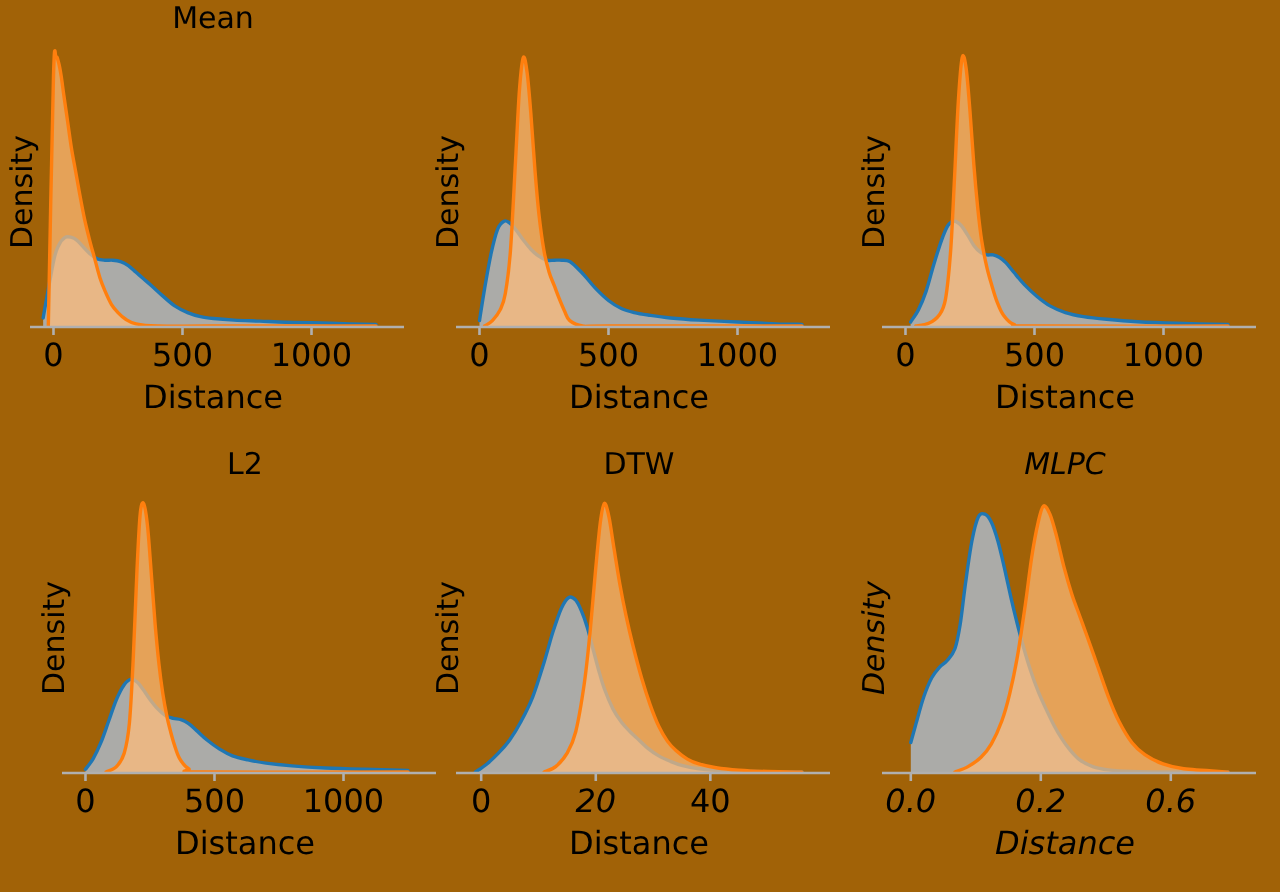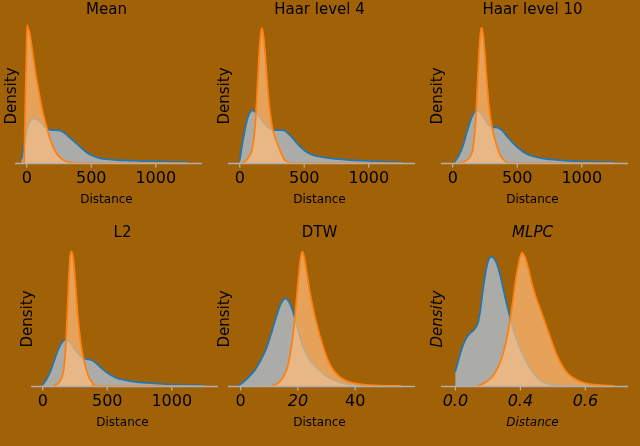--- a/index.html
+++ b/index.html
@@ -49,21 +49,21 @@
     transform: rotate(-90deg);
     transform-origin: center center;
     color: #000000;
     white-space: nowrap;
   }
   .xlabel {
     position: absolute;
     left: 0;
     width: 100%;
     text-align: center;
-    font-size: 12px;
+    font-size: 16px;
     line-height: 18px;
     color: #000000;
     white-space: nowrap;
   }
   .plot-svg {
     position: absolute;
     left: 0;
     top: 0;
   }
   .tick-label {
@@ -93,39 +93,37 @@
         <line x1="26.740458015267176" y1="163" x2="26.740458015267176" y2="167.5" stroke="#b0b0b0" stroke-width="1.3"></line>
         <line x1="91.2442748091603" y1="163" x2="91.2442748091603" y2="167.5" stroke="#b0b0b0" stroke-width="1.3"></line>
         <line x1="155.74809160305344" y1="163" x2="155.74809160305344" y2="167.5" stroke="#b0b0b0" stroke-width="1.3"></line>
       </svg>
       <div class="tick-label" style="left: 26.7405px; top: 169px;">0</div>
       <div class="tick-label" style="left: 91.2443px; top: 169px;">500</div>
       <div class="tick-label" style="left: 155.748px; top: 169px;">1000</div>
       <div class="xlabel" style="top: 190px;">Distance</div>
     </div>
     <div class="panel" style="left: 213px; top: 0px;">
-      <div class="panel-title">Haar level 4</div>
       <div class="ylabel">Density</div>
       <svg class="plot-svg" width="213" height="223">
         <path d="M 26.74 160.31 C 27.17 157.63, 28.35 149.80, 29.32 144.20 C 30.29 138.60, 31.47 131.67, 32.55 126.74 C 33.62 121.82, 34.70 117.34, 35.77 114.66 C 36.85 111.97, 38.03 111.19, 39.00 110.63 C 39.96 110.07, 40.61 110.63, 41.58 111.30 C 42.54 111.97, 43.62 113.20, 44.80 114.66 C 45.98 116.11, 47.38 118.35, 48.67 120.03 C 49.96 121.71, 51.25 123.39, 52.54 124.73 C 53.83 126.07, 55.12 127.19, 56.41 128.09 C 57.70 128.98, 58.99 129.76, 60.28 130.10 C 61.57 130.44, 62.86 130.10, 64.15 130.10 C 65.44 130.10, 66.73 129.99, 68.02 130.10 C 69.31 130.21, 70.60 130.10, 71.89 130.77 C 73.18 131.44, 74.47 132.90, 75.76 134.13 C 77.05 135.36, 78.13 136.48, 79.63 138.16 C 81.14 139.84, 82.86 142.19, 84.79 144.20 C 86.73 146.21, 89.09 148.56, 91.24 150.24 C 93.39 151.92, 95.54 153.26, 97.69 154.27 C 99.84 155.28, 101.78 155.73, 104.15 156.29 C 106.51 156.85, 108.88 157.18, 111.89 157.63 C 114.90 158.08, 118.12 158.57, 122.21 158.97 C 126.29 159.37, 130.81 159.71, 136.40 160.05 C 141.99 160.38, 149.30 160.67, 155.75 160.99 C 162.20 161.30, 169.72 161.72, 175.10 161.93 C 180.47 162.13, 185.85 162.15, 188.00 162.19 L 188.00 163.00 L 26.74 163.00 Z" fill="#aec7e8" fill-opacity="0.72" stroke="none"></path>
         <path d="M 26.74 160.31 C 27.17 157.63, 28.35 149.80, 29.32 144.20 C 30.29 138.60, 31.47 131.67, 32.55 126.74 C 33.62 121.82, 34.70 117.34, 35.77 114.66 C 36.85 111.97, 38.03 111.19, 39.00 110.63 C 39.96 110.07, 40.61 110.63, 41.58 111.30 C 42.54 111.97, 43.62 113.20, 44.80 114.66 C 45.98 116.11, 47.38 118.35, 48.67 120.03 C 49.96 121.71, 51.25 123.39, 52.54 124.73 C 53.83 126.07, 55.12 127.19, 56.41 128.09 C 57.70 128.98, 58.99 129.76, 60.28 130.10 C 61.57 130.44, 62.86 130.10, 64.15 130.10 C 65.44 130.10, 66.73 129.99, 68.02 130.10 C 69.31 130.21, 70.60 130.10, 71.89 130.77 C 73.18 131.44, 74.47 132.90, 75.76 134.13 C 77.05 135.36, 78.13 136.48, 79.63 138.16 C 81.14 139.84, 82.86 142.19, 84.79 144.20 C 86.73 146.21, 89.09 148.56, 91.24 150.24 C 93.39 151.92, 95.54 153.26, 97.69 154.27 C 99.84 155.28, 101.78 155.73, 104.15 156.29 C 106.51 156.85, 108.88 157.18, 111.89 157.63 C 114.90 158.08, 118.12 158.57, 122.21 158.97 C 126.29 159.37, 130.81 159.71, 136.40 160.05 C 141.99 160.38, 149.30 160.67, 155.75 160.99 C 162.20 161.30, 169.72 161.72, 175.10 161.93 C 180.47 162.13, 185.85 162.15, 188.00 162.19" fill="none" stroke="#1f77b4" stroke-width="1.7" stroke-linejoin="round" stroke-linecap="round"></path>
         <path d="M 29.32 163.00 C 29.97 162.55, 31.90 161.66, 33.19 160.31 C 34.48 158.97, 35.99 157.18, 37.06 154.94 C 38.14 152.70, 38.78 151.81, 39.64 146.89 C 40.50 141.96, 41.36 136.59, 42.22 125.40 C 43.08 114.21, 44.05 93.17, 44.80 79.74 C 45.55 66.31, 46.09 53.33, 46.74 44.83 C 47.38 36.32, 48.03 30.06, 48.67 28.71 C 49.32 27.37, 49.96 31.85, 50.61 36.77 C 51.25 41.70, 51.90 50.20, 52.54 58.26 C 53.19 66.31, 53.83 77.06, 54.48 85.11 C 55.12 93.17, 55.66 99.89, 56.41 106.60 C 57.16 113.31, 58.13 120.48, 58.99 125.40 C 59.85 130.32, 60.71 133.23, 61.57 136.14 C 62.43 139.05, 63.29 140.62, 64.15 142.86 C 65.01 145.10, 65.87 147.45, 66.73 149.57 C 67.59 151.70, 68.45 153.82, 69.31 155.61 C 70.17 157.40, 70.39 159.08, 71.89 160.31 C 73.40 161.55, 75.12 162.55, 78.34 163.00 C 81.57 163.45, 72.97 163.00, 91.24 163.00 C 109.52 163.00, 171.87 163.00, 188.00 163.00 L 188.00 163.00 L 29.32 163.00 Z" fill="#ffbb78" fill-opacity="0.72" stroke="none"></path>
         <path d="M 29.32 163.00 C 29.97 162.55, 31.90 161.66, 33.19 160.31 C 34.48 158.97, 35.99 157.18, 37.06 154.94 C 38.14 152.70, 38.78 151.81, 39.64 146.89 C 40.50 141.96, 41.36 136.59, 42.22 125.40 C 43.08 114.21, 44.05 93.17, 44.80 79.74 C 45.55 66.31, 46.09 53.33, 46.74 44.83 C 47.38 36.32, 48.03 30.06, 48.67 28.71 C 49.32 27.37, 49.96 31.85, 50.61 36.77 C 51.25 41.70, 51.90 50.20, 52.54 58.26 C 53.19 66.31, 53.83 77.06, 54.48 85.11 C 55.12 93.17, 55.66 99.89, 56.41 106.60 C 57.16 113.31, 58.13 120.48, 58.99 125.40 C 59.85 130.32, 60.71 133.23, 61.57 136.14 C 62.43 139.05, 63.29 140.62, 64.15 142.86 C 65.01 145.10, 65.87 147.45, 66.73 149.57 C 67.59 151.70, 68.45 153.82, 69.31 155.61 C 70.17 157.40, 70.39 159.08, 71.89 160.31 C 73.40 161.55, 75.12 162.55, 78.34 163.00 C 81.57 163.45, 72.97 163.00, 91.24 163.00 C 109.52 163.00, 171.87 163.00, 188.00 163.00" fill="none" stroke="#ff7f0e" stroke-width="1.7" stroke-linejoin="round" stroke-linecap="round"></path>
         <line x1="15" y1="163.5" x2="202" y2="163.5" stroke="#b0b0b0" stroke-width="1.3"></line>
         <line x1="26.740458015267176" y1="163" x2="26.740458015267176" y2="167.5" stroke="#b0b0b0" stroke-width="1.3"></line>
         <line x1="91.2442748091603" y1="163" x2="91.2442748091603" y2="167.5" stroke="#b0b0b0" stroke-width="1.3"></line>
         <line x1="155.74809160305344" y1="163" x2="155.74809160305344" y2="167.5" stroke="#b0b0b0" stroke-width="1.3"></line>
       </svg>
       <div class="tick-label" style="left: 26.7405px; top: 169px;">0</div>
       <div class="tick-label" style="left: 91.2443px; top: 169px;">500</div>
       <div class="tick-label" style="left: 155.748px; top: 169px;">1000</div>
       <div class="xlabel" style="top: 190px;">Distance</div>
     </div>
     <div class="panel" style="left: 426px; top: 0px;">
-      <div class="panel-title">Haar level 10</div>
       <div class="ylabel">Density</div>
       <svg class="plot-svg" width="213" height="223">
         <path d="M 29.32 160.99 C 29.97 159.98, 31.90 157.52, 33.19 154.94 C 34.48 152.37, 35.77 149.35, 37.06 145.54 C 38.35 141.74, 39.64 136.37, 40.93 132.11 C 42.22 127.86, 43.62 123.27, 44.80 120.03 C 45.98 116.78, 46.95 114.21, 48.03 112.64 C 49.10 111.08, 50.18 110.63, 51.25 110.63 C 52.33 110.63, 53.40 111.52, 54.48 112.64 C 55.55 113.76, 56.63 115.66, 57.70 117.34 C 58.78 119.02, 59.85 121.26, 60.93 122.71 C 62.00 124.17, 63.08 125.29, 64.15 126.07 C 65.23 126.85, 66.30 127.19, 67.38 127.41 C 68.45 127.64, 69.53 127.19, 70.60 127.41 C 71.68 127.64, 72.75 128.09, 73.83 128.76 C 74.90 129.43, 75.87 130.21, 77.05 131.44 C 78.24 132.67, 79.42 134.35, 80.92 136.14 C 82.43 137.93, 84.15 140.17, 86.08 142.19 C 88.02 144.20, 90.38 146.44, 92.53 148.23 C 94.68 150.02, 96.62 151.59, 98.98 152.93 C 101.35 154.27, 103.93 155.39, 106.73 156.29 C 109.52 157.18, 112.32 157.74, 115.76 158.30 C 119.20 158.86, 122.85 159.22, 127.37 159.64 C 131.88 160.07, 137.04 160.52, 142.85 160.85 C 148.65 161.19, 154.67 161.43, 162.20 161.66 C 169.72 161.88, 183.70 162.10, 188.00 162.19 L 188.00 163.00 L 29.32 163.00 Z" fill="#aec7e8" fill-opacity="0.72" stroke="none"></path>
         <path d="M 29.32 160.99 C 29.97 159.98, 31.90 157.52, 33.19 154.94 C 34.48 152.37, 35.77 149.35, 37.06 145.54 C 38.35 141.74, 39.64 136.37, 40.93 132.11 C 42.22 127.86, 43.62 123.27, 44.80 120.03 C 45.98 116.78, 46.95 114.21, 48.03 112.64 C 49.10 111.08, 50.18 110.63, 51.25 110.63 C 52.33 110.63, 53.40 111.52, 54.48 112.64 C 55.55 113.76, 56.63 115.66, 57.70 117.34 C 58.78 119.02, 59.85 121.26, 60.93 122.71 C 62.00 124.17, 63.08 125.29, 64.15 126.07 C 65.23 126.85, 66.30 127.19, 67.38 127.41 C 68.45 127.64, 69.53 127.19, 70.60 127.41 C 71.68 127.64, 72.75 128.09, 73.83 128.76 C 74.90 129.43, 75.87 130.21, 77.05 131.44 C 78.24 132.67, 79.42 134.35, 80.92 136.14 C 82.43 137.93, 84.15 140.17, 86.08 142.19 C 88.02 144.20, 90.38 146.44, 92.53 148.23 C 94.68 150.02, 96.62 151.59, 98.98 152.93 C 101.35 154.27, 103.93 155.39, 106.73 156.29 C 109.52 157.18, 112.32 157.74, 115.76 158.30 C 119.20 158.86, 122.85 159.22, 127.37 159.64 C 131.88 160.07, 137.04 160.52, 142.85 160.85 C 148.65 161.19, 154.67 161.43, 162.20 161.66 C 169.72 161.88, 183.70 162.10, 188.00 162.19" fill="none" stroke="#1f77b4" stroke-width="1.7" stroke-linejoin="round" stroke-linecap="round"></path>
         <path d="M 31.90 163.00 C 32.98 162.78, 36.42 162.55, 38.35 161.66 C 40.29 160.76, 42.11 159.64, 43.51 157.63 C 44.91 155.61, 45.77 154.94, 46.74 149.57 C 47.70 144.20, 48.56 135.47, 49.32 125.40 C 50.07 115.33, 50.61 101.68, 51.25 89.14 C 51.90 76.61, 52.54 60.27, 53.19 50.20 C 53.83 40.13, 54.48 31.40, 55.12 28.71 C 55.77 26.03, 56.41 29.61, 57.06 34.09 C 57.70 38.56, 58.35 47.51, 58.99 55.57 C 59.64 63.63, 60.28 74.37, 60.93 82.43 C 61.57 90.49, 62.22 97.65, 62.86 103.91 C 63.51 110.18, 64.05 115.10, 64.80 120.03 C 65.55 124.95, 66.52 129.65, 67.38 133.46 C 68.24 137.26, 69.10 139.95, 69.96 142.86 C 70.82 145.77, 71.57 148.45, 72.54 150.91 C 73.51 153.38, 74.37 155.75, 75.76 157.63 C 77.16 159.51, 78.34 161.30, 80.92 162.19 C 83.50 163.09, 73.40 162.87, 91.24 163.00 C 109.09 163.13, 171.87 163.00, 188.00 163.00 L 188.00 163.00 L 31.90 163.00 Z" fill="#ffbb78" fill-opacity="0.72" stroke="none"></path>
         <path d="M 31.90 163.00 C 32.98 162.78, 36.42 162.55, 38.35 161.66 C 40.29 160.76, 42.11 159.64, 43.51 157.63 C 44.91 155.61, 45.77 154.94, 46.74 149.57 C 47.70 144.20, 48.56 135.47, 49.32 125.40 C 50.07 115.33, 50.61 101.68, 51.25 89.14 C 51.90 76.61, 52.54 60.27, 53.19 50.20 C 53.83 40.13, 54.48 31.40, 55.12 28.71 C 55.77 26.03, 56.41 29.61, 57.06 34.09 C 57.70 38.56, 58.35 47.51, 58.99 55.57 C 59.64 63.63, 60.28 74.37, 60.93 82.43 C 61.57 90.49, 62.22 97.65, 62.86 103.91 C 63.51 110.18, 64.05 115.10, 64.80 120.03 C 65.55 124.95, 66.52 129.65, 67.38 133.46 C 68.24 137.26, 69.10 139.95, 69.96 142.86 C 70.82 145.77, 71.57 148.45, 72.54 150.91 C 73.51 153.38, 74.37 155.75, 75.76 157.63 C 77.16 159.51, 78.34 161.30, 80.92 162.19 C 83.50 163.09, 73.40 162.87, 91.24 163.00 C 109.09 163.13, 171.87 163.00, 188.00 163.00" fill="none" stroke="#ff7f0e" stroke-width="1.7" stroke-linejoin="round" stroke-linecap="round"></path>
         <line x1="15" y1="163.5" x2="202" y2="163.5" stroke="#b0b0b0" stroke-width="1.3"></line>
         <line x1="26.740458015267176" y1="163" x2="26.740458015267176" y2="167.5" stroke="#b0b0b0" stroke-width="1.3"></line>
         <line x1="91.2442748091603" y1="163" x2="91.2442748091603" y2="167.5" stroke="#b0b0b0" stroke-width="1.3"></line>
         <line x1="155.74809160305344" y1="163" x2="155.74809160305344" y2="167.5" stroke="#b0b0b0" stroke-width="1.3"></line>
@@ -178,17 +176,17 @@
         <path d="M 29.40 148.23 C 29.83 146.66, 30.92 142.63, 32.00 138.83 C 33.08 135.02, 34.60 129.20, 35.90 125.40 C 37.20 121.60, 38.50 118.46, 39.80 116.00 C 41.10 113.54, 42.40 112.08, 43.70 110.63 C 45.00 109.17, 46.30 108.84, 47.60 107.27 C 48.90 105.70, 50.42 104.25, 51.50 101.23 C 52.58 98.21, 53.23 94.51, 54.10 89.14 C 54.97 83.77, 55.72 75.94, 56.70 69.00 C 57.67 62.06, 58.87 53.11, 59.95 47.51 C 61.03 41.92, 62.12 37.67, 63.20 35.43 C 64.28 33.19, 65.37 33.64, 66.45 34.09 C 67.53 34.53, 68.62 35.88, 69.70 38.11 C 70.78 40.35, 71.87 43.71, 72.95 47.51 C 74.03 51.32, 75.12 56.24, 76.20 60.94 C 77.28 65.64, 78.37 71.01, 79.45 75.71 C 80.53 80.41, 81.62 84.89, 82.70 89.14 C 83.78 93.40, 84.87 97.42, 85.95 101.23 C 87.03 105.03, 88.01 108.39, 89.20 111.97 C 90.39 115.55, 91.80 119.47, 93.10 122.71 C 94.40 125.96, 95.70 128.65, 97.00 131.44 C 98.30 134.24, 99.60 137.04, 100.90 139.50 C 102.20 141.96, 103.50 144.20, 104.80 146.21 C 106.10 148.23, 107.18 149.80, 108.70 151.59 C 110.22 153.38, 111.95 155.50, 113.90 156.96 C 115.85 158.41, 118.02 159.49, 120.40 160.31 C 122.78 161.14, 124.95 161.52, 128.20 161.93 C 131.45 162.33, 134.70 162.55, 139.90 162.73 C 145.10 162.91, 151.38 162.96, 159.40 163.00 C 167.42 163.04, 183.23 163.00, 188.00 163.00 L 188.00 163.00 L 29.40 163.00 Z" fill="#aec7e8" fill-opacity="0.72" stroke="none"></path>
         <path d="M 29.40 148.23 C 29.83 146.66, 30.92 142.63, 32.00 138.83 C 33.08 135.02, 34.60 129.20, 35.90 125.40 C 37.20 121.60, 38.50 118.46, 39.80 116.00 C 41.10 113.54, 42.40 112.08, 43.70 110.63 C 45.00 109.17, 46.30 108.84, 47.60 107.27 C 48.90 105.70, 50.42 104.25, 51.50 101.23 C 52.58 98.21, 53.23 94.51, 54.10 89.14 C 54.97 83.77, 55.72 75.94, 56.70 69.00 C 57.67 62.06, 58.87 53.11, 59.95 47.51 C 61.03 41.92, 62.12 37.67, 63.20 35.43 C 64.28 33.19, 65.37 33.64, 66.45 34.09 C 67.53 34.53, 68.62 35.88, 69.70 38.11 C 70.78 40.35, 71.87 43.71, 72.95 47.51 C 74.03 51.32, 75.12 56.24, 76.20 60.94 C 77.28 65.64, 78.37 71.01, 79.45 75.71 C 80.53 80.41, 81.62 84.89, 82.70 89.14 C 83.78 93.40, 84.87 97.42, 85.95 101.23 C 87.03 105.03, 88.01 108.39, 89.20 111.97 C 90.39 115.55, 91.80 119.47, 93.10 122.71 C 94.40 125.96, 95.70 128.65, 97.00 131.44 C 98.30 134.24, 99.60 137.04, 100.90 139.50 C 102.20 141.96, 103.50 144.20, 104.80 146.21 C 106.10 148.23, 107.18 149.80, 108.70 151.59 C 110.22 153.38, 111.95 155.50, 113.90 156.96 C 115.85 158.41, 118.02 159.49, 120.40 160.31 C 122.78 161.14, 124.95 161.52, 128.20 161.93 C 131.45 162.33, 134.70 162.55, 139.90 162.73 C 145.10 162.91, 151.38 162.96, 159.40 163.00 C 167.42 163.04, 183.23 163.00, 188.00 163.00" fill="none" stroke="#1f77b4" stroke-width="1.7" stroke-linejoin="round" stroke-linecap="round"></path>
         <path d="M 51.50 163.00 C 52.58 162.55, 55.83 161.55, 58.00 160.31 C 60.17 159.08, 62.55 157.52, 64.50 155.61 C 66.45 153.71, 67.97 151.92, 69.70 148.90 C 71.43 145.88, 73.38 141.63, 74.90 137.49 C 76.42 133.35, 77.50 129.43, 78.80 124.06 C 80.10 118.69, 81.40 112.64, 82.70 105.26 C 84.00 97.87, 85.41 88.02, 86.60 79.74 C 87.79 71.46, 88.77 62.51, 89.85 55.57 C 90.93 48.63, 92.13 42.37, 93.10 38.11 C 94.07 33.86, 94.72 30.73, 95.70 30.06 C 96.67 29.39, 97.87 31.62, 98.95 34.09 C 100.03 36.55, 101.01 40.35, 102.20 44.83 C 103.39 49.30, 104.80 56.02, 106.10 60.94 C 107.40 65.87, 108.70 70.34, 110.00 74.37 C 111.30 78.40, 112.60 81.53, 113.90 85.11 C 115.20 88.70, 116.28 91.60, 117.80 95.86 C 119.32 100.11, 121.27 105.70, 123.00 110.63 C 124.73 115.55, 126.47 120.92, 128.20 125.40 C 129.93 129.88, 131.45 133.68, 133.40 137.49 C 135.35 141.29, 137.73 145.43, 139.90 148.23 C 142.07 151.03, 143.80 152.48, 146.40 154.27 C 149.00 156.06, 152.25 157.79, 155.50 158.97 C 158.75 160.16, 160.48 160.72, 165.90 161.39 C 171.32 162.06, 184.32 162.73, 188.00 163.00 L 188.00 163.00 L 51.50 163.00 Z" fill="#ffbb78" fill-opacity="0.72" stroke="none"></path>
         <path d="M 51.50 163.00 C 52.58 162.55, 55.83 161.55, 58.00 160.31 C 60.17 159.08, 62.55 157.52, 64.50 155.61 C 66.45 153.71, 67.97 151.92, 69.70 148.90 C 71.43 145.88, 73.38 141.63, 74.90 137.49 C 76.42 133.35, 77.50 129.43, 78.80 124.06 C 80.10 118.69, 81.40 112.64, 82.70 105.26 C 84.00 97.87, 85.41 88.02, 86.60 79.74 C 87.79 71.46, 88.77 62.51, 89.85 55.57 C 90.93 48.63, 92.13 42.37, 93.10 38.11 C 94.07 33.86, 94.72 30.73, 95.70 30.06 C 96.67 29.39, 97.87 31.62, 98.95 34.09 C 100.03 36.55, 101.01 40.35, 102.20 44.83 C 103.39 49.30, 104.80 56.02, 106.10 60.94 C 107.40 65.87, 108.70 70.34, 110.00 74.37 C 111.30 78.40, 112.60 81.53, 113.90 85.11 C 115.20 88.70, 116.28 91.60, 117.80 95.86 C 119.32 100.11, 121.27 105.70, 123.00 110.63 C 124.73 115.55, 126.47 120.92, 128.20 125.40 C 129.93 129.88, 131.45 133.68, 133.40 137.49 C 135.35 141.29, 137.73 145.43, 139.90 148.23 C 142.07 151.03, 143.80 152.48, 146.40 154.27 C 149.00 156.06, 152.25 157.79, 155.50 158.97 C 158.75 160.16, 160.48 160.72, 165.90 161.39 C 171.32 162.06, 184.32 162.73, 188.00 163.00" fill="none" stroke="#ff7f0e" stroke-width="1.7" stroke-linejoin="round" stroke-linecap="round"></path>
         <line x1="15" y1="163.5" x2="202" y2="163.5" stroke="#b0b0b0" stroke-width="1.3"></line>
         <line x1="29.4" y1="163" x2="29.4" y2="167.5" stroke="#b0b0b0" stroke-width="1.3"></line>
         <line x1="94.39999999999999" y1="163" x2="94.39999999999999" y2="167.5" stroke="#b0b0b0" stroke-width="1.3"></line>
         <line x1="159.4" y1="163" x2="159.4" y2="167.5" stroke="#b0b0b0" stroke-width="1.3"></line>
       </svg>
       <div class="tick-label" style="left: 29.4px; top: 169px; text-align: center;">0.0</div>
-      <div class="tick-label" style="left: 94.4px; top: 169px;">0.4</div>
+      <div class="tick-label" style="left: 94.4px; top: 169px;">0.2</div>
       <div class="tick-label" style="left: 159.4px; top: 169px;">0.6</div>
       <div class="xlabel" style="top: 190px;">Distance</div>
     </div>
   </div>
 
 </body></html>

